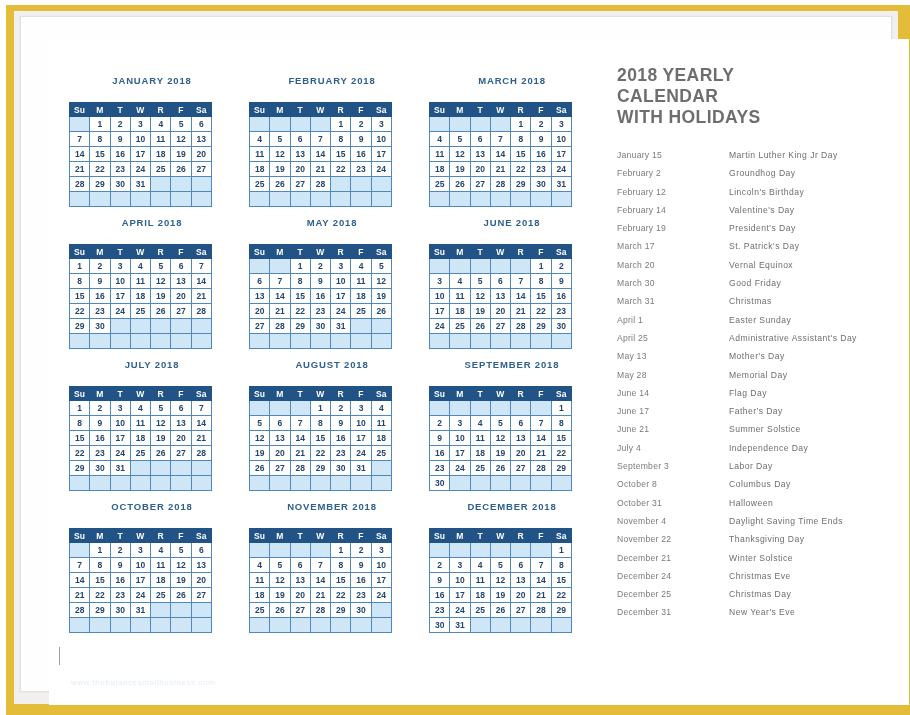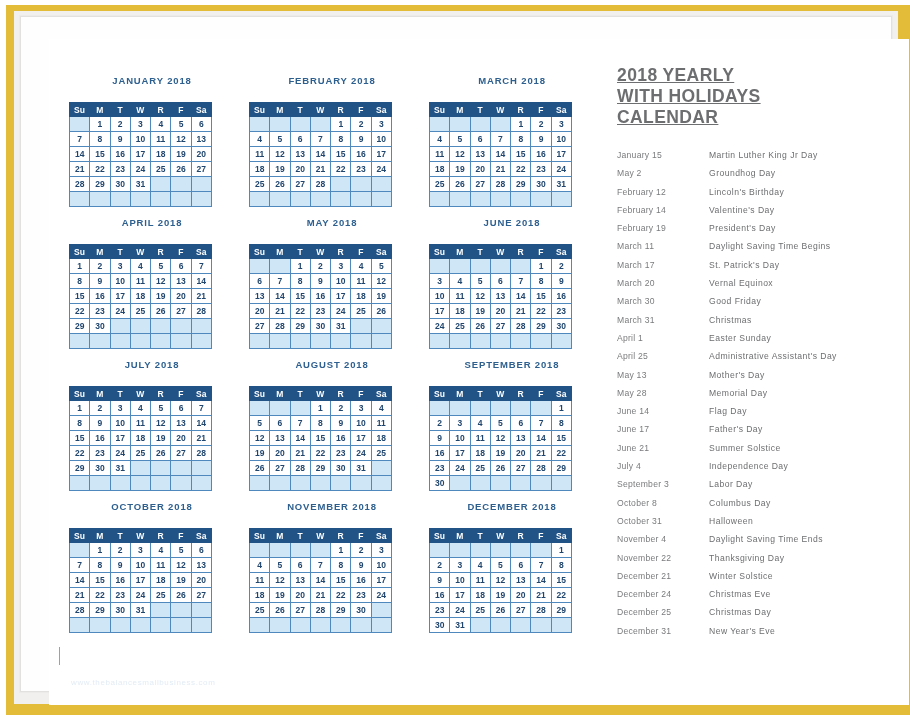--- a/index.html
+++ b/index.html
@@ -106,27 +106,27 @@
     top: 26px;
     width: 282px;
   }
   #side-title {
     font-size: 17.5px;
     font-weight: bold;
     color: #6d6e70;
     line-height: 21px;
     letter-spacing: 0.4px;
     margin-bottom: 22px;
-    text-decoration: underline;
   }
   #side-title div { white-space: nowrap; }
   .holiday-row {
     display: flex;
     align-items: baseline;
     height: 18.3px;
+    gap: 20px;
   }
   .holiday-date {
     width: 92px;
     flex: 0 0 92px;
     font-size: 8.6px;
     color: #7a7b7d;
     letter-spacing: 0.25px;
     white-space: nowrap;
   }
   .holiday-name {
@@ -1027,47 +1027,43 @@
                   <td class="empty"></td>
                 </tr>
               </tbody>
             </table>
           </div>
         </div>
 
       <div id="side">
         <div id="side-title">
             <div>2018 YEARLY</div>
+            <div>CALENDAR</div>
             <div>WITH HOLIDAYS</div>
-            <div>CALENDAR</div>
           </div>
         <div id="holiday-list">
             <div class="holiday-row">
               <div class="holiday-date">January 15</div>
               <div class="holiday-name">Martin Luther King Jr Day</div>
             </div>
             <div class="holiday-row">
-              <div class="holiday-date">May 2</div>
+              <div class="holiday-date">February 2</div>
               <div class="holiday-name">Groundhog Day</div>
             </div>
             <div class="holiday-row">
               <div class="holiday-date">February 12</div>
               <div class="holiday-name">Lincoln's Birthday</div>
             </div>
             <div class="holiday-row">
               <div class="holiday-date">February 14</div>
               <div class="holiday-name">Valentine's Day</div>
             </div>
             <div class="holiday-row">
               <div class="holiday-date">February 19</div>
               <div class="holiday-name">President's Day</div>
-            </div>
-            <div class="holiday-row">
-              <div class="holiday-date">March 11</div>
-              <div class="holiday-name">Daylight Saving Time Begins</div>
             </div>
             <div class="holiday-row">
               <div class="holiday-date">March 17</div>
               <div class="holiday-name">St. Patrick's Day</div>
             </div>
             <div class="holiday-row">
               <div class="holiday-date">March 20</div>
               <div class="holiday-name">Vernal Equinox</div>
             </div>
             <div class="holiday-row">

